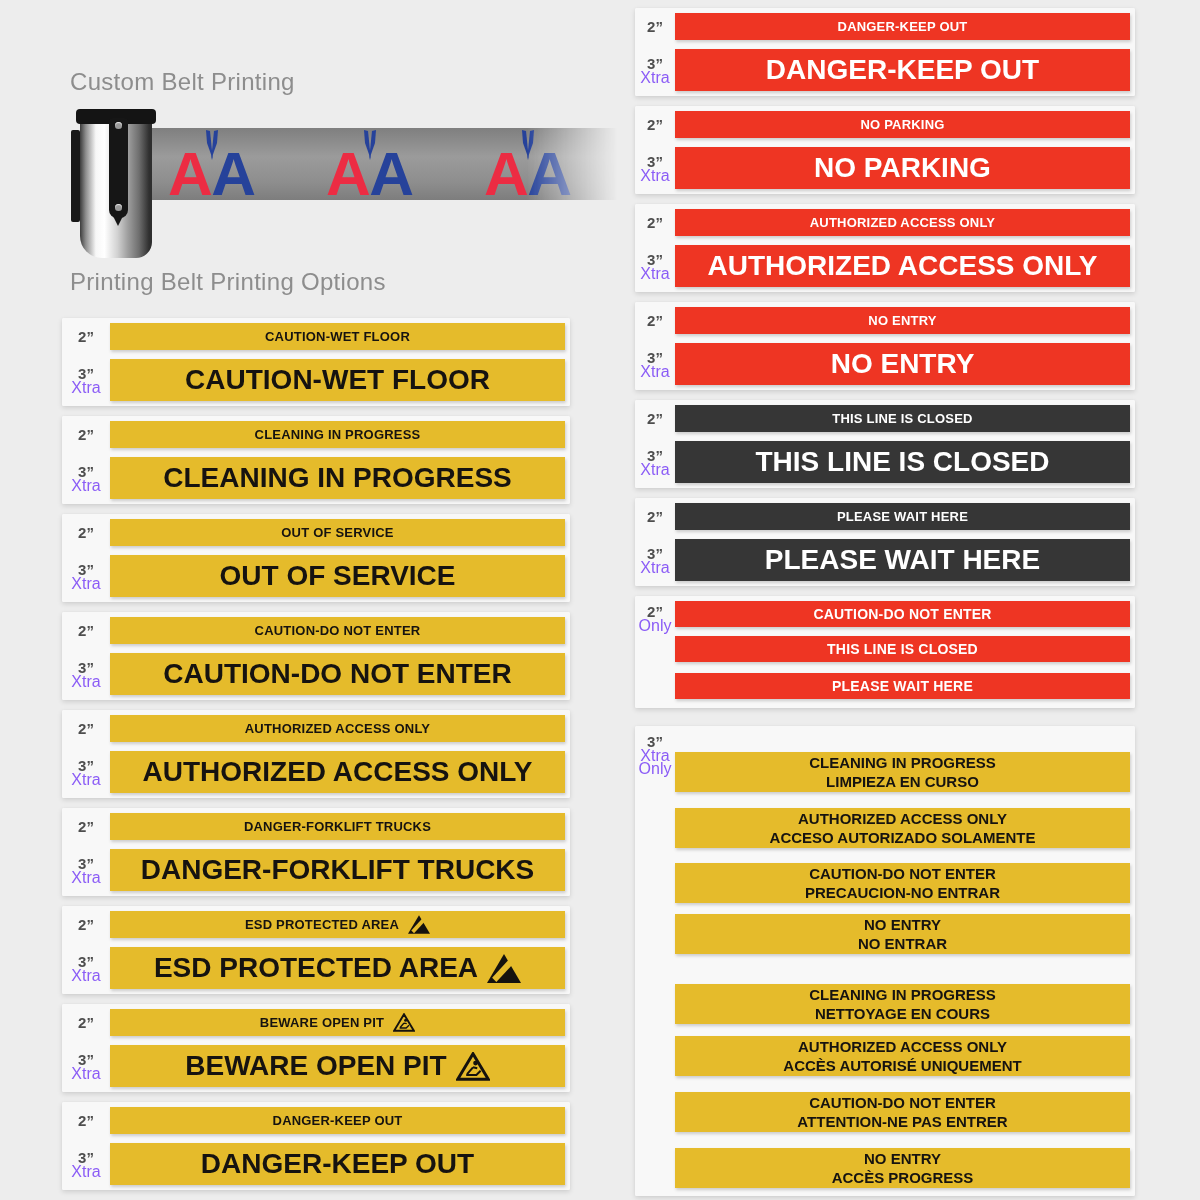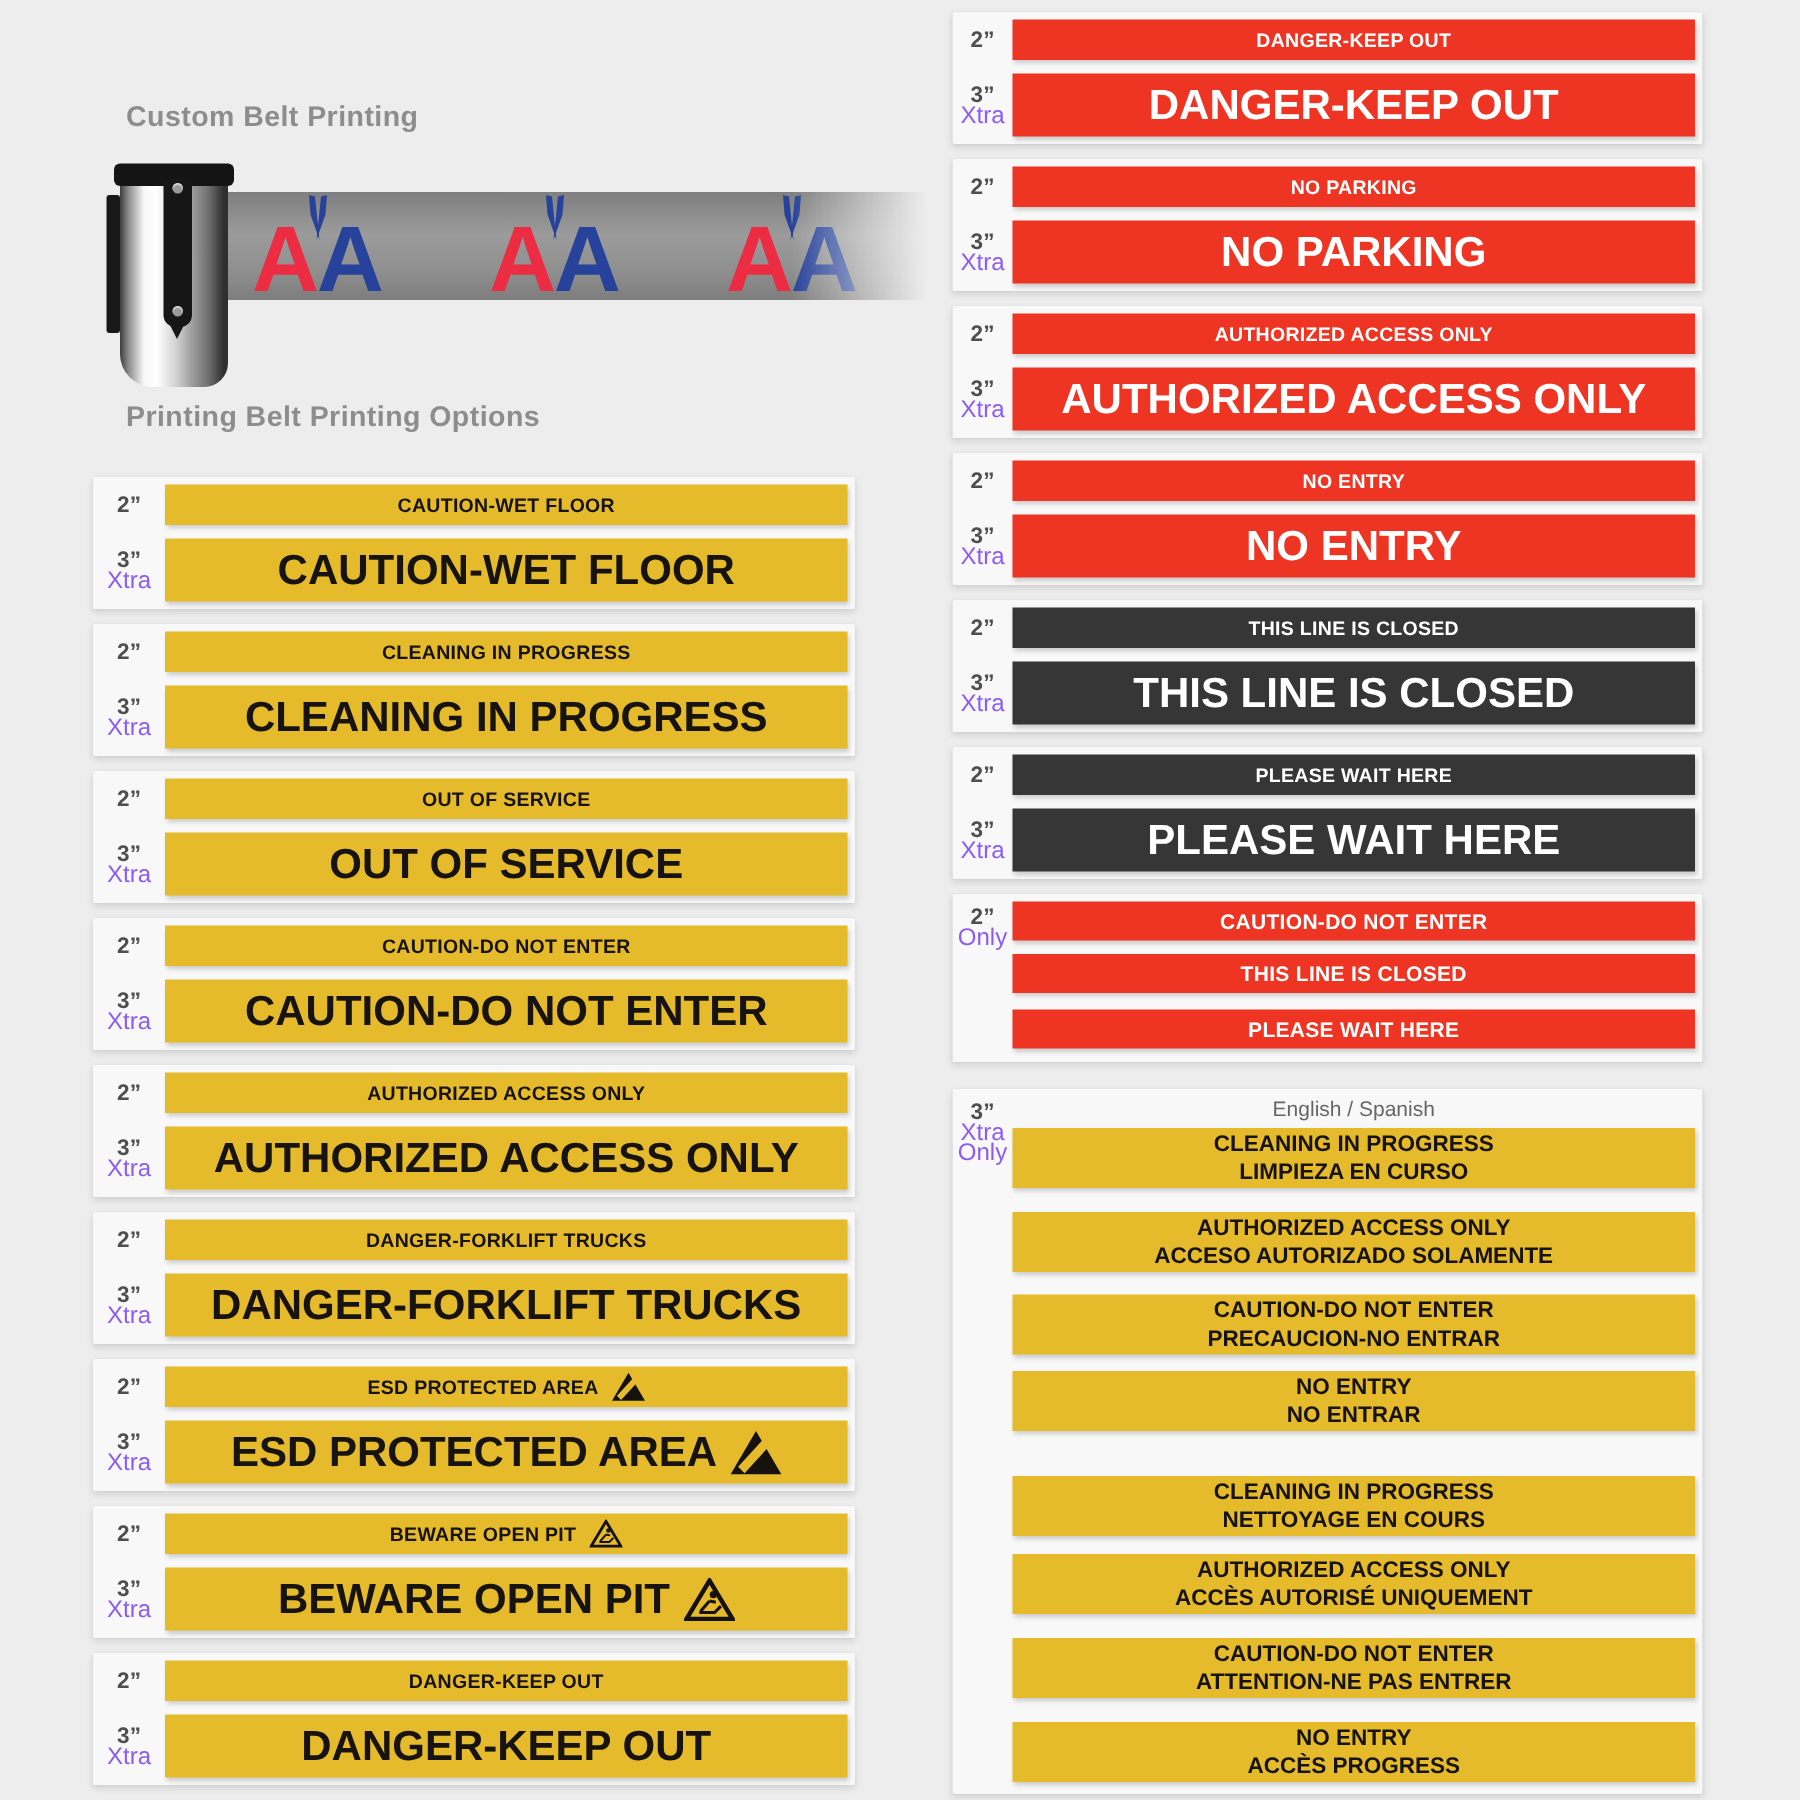--- a/index.html
+++ b/index.html
@@ -1,20 +1,20 @@
 <!DOCTYPE html>
 <html><head>
 <meta charset="utf-8">
 <style>
   html,body{margin:0;padding:0;}
   body{font-family:"Liberation Sans","DejaVu Sans",sans-serif;background:#ededed;}
   .page{position:relative;width:1200px;height:1200px;background:#ededed;overflow:hidden;}
 
   
-  .heading{position:absolute;left:84px;font-size:19px;font-weight:700;color:#8d8d8d;letter-spacing:.3px;}
+  .heading{position:absolute;left:70px;font-size:24px;font-weight:400;color:#8d8d8d;letter-spacing:.3px;}
   #h-custom{top:68px;}
   #h-standard{top:268px;}
 
   
   .hero{position:absolute;left:0;top:100px;width:660px;height:170px;}
   .hero-belt{position:absolute;left:148px;top:28px;width:474px;height:72px;
     background:linear-gradient(180deg,#7f7f7f,#9b9b9b 40%,#8e8e8e 75%,#7d7d7d);
     -webkit-mask-image:linear-gradient(90deg,#000 80%,transparent 99%);
     mask-image:linear-gradient(90deg,#000 80%,transparent 99%);}
   .aa-logo{position:absolute;top:2px;width:88px;height:70px;}
@@ -465,21 +465,20 @@
         </div>
     </div>
 
     <div class="card bi-card" style="margin-top:18px;">
       <div class="lbl bi-lbl">
         <span>3”</span>
         <span class="sub">Xtra</span>
         <span class="sub">Only</span>
       </div>
 
-      <div class="bi-row bi-title bt-es">English / Spanish</div>
       <div class="bi-row bi-belt yellow bb-es0">
         <span>CLEANING IN PROGRESS</span>
           <span>LIMPIEZA EN CURSO</span>
       </div>
       <div class="bi-row bi-belt yellow bb-es1">
         <span>AUTHORIZED ACCESS ONLY</span>
           <span>ACCESO AUTORIZADO SOLAMENTE</span>
       </div>
       <div class="bi-row bi-belt yellow bb-es2">
         <span>CAUTION-DO NOT ENTER</span>

